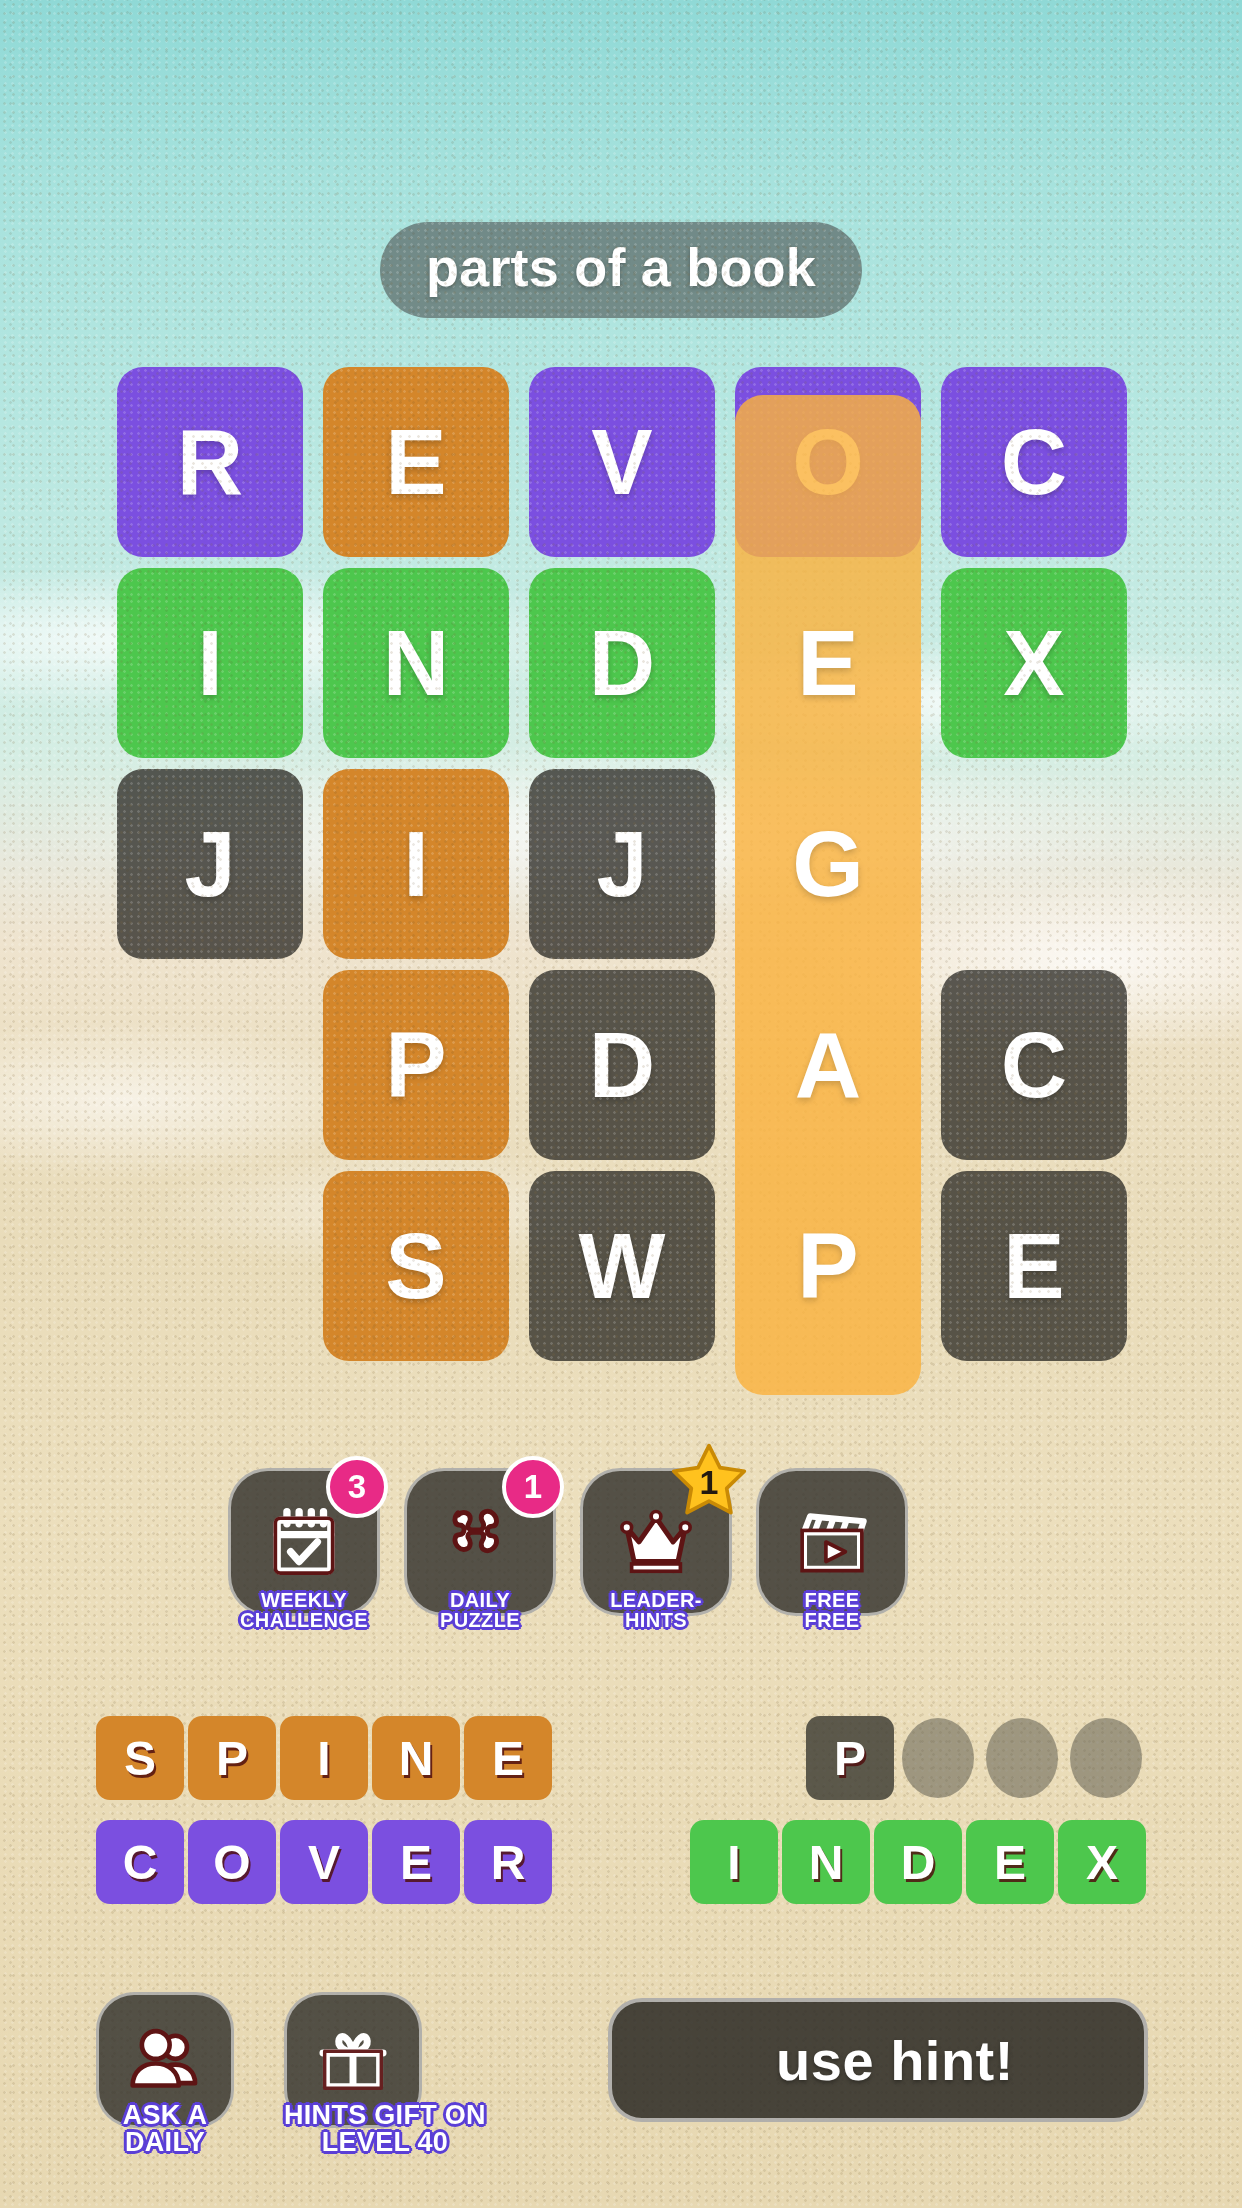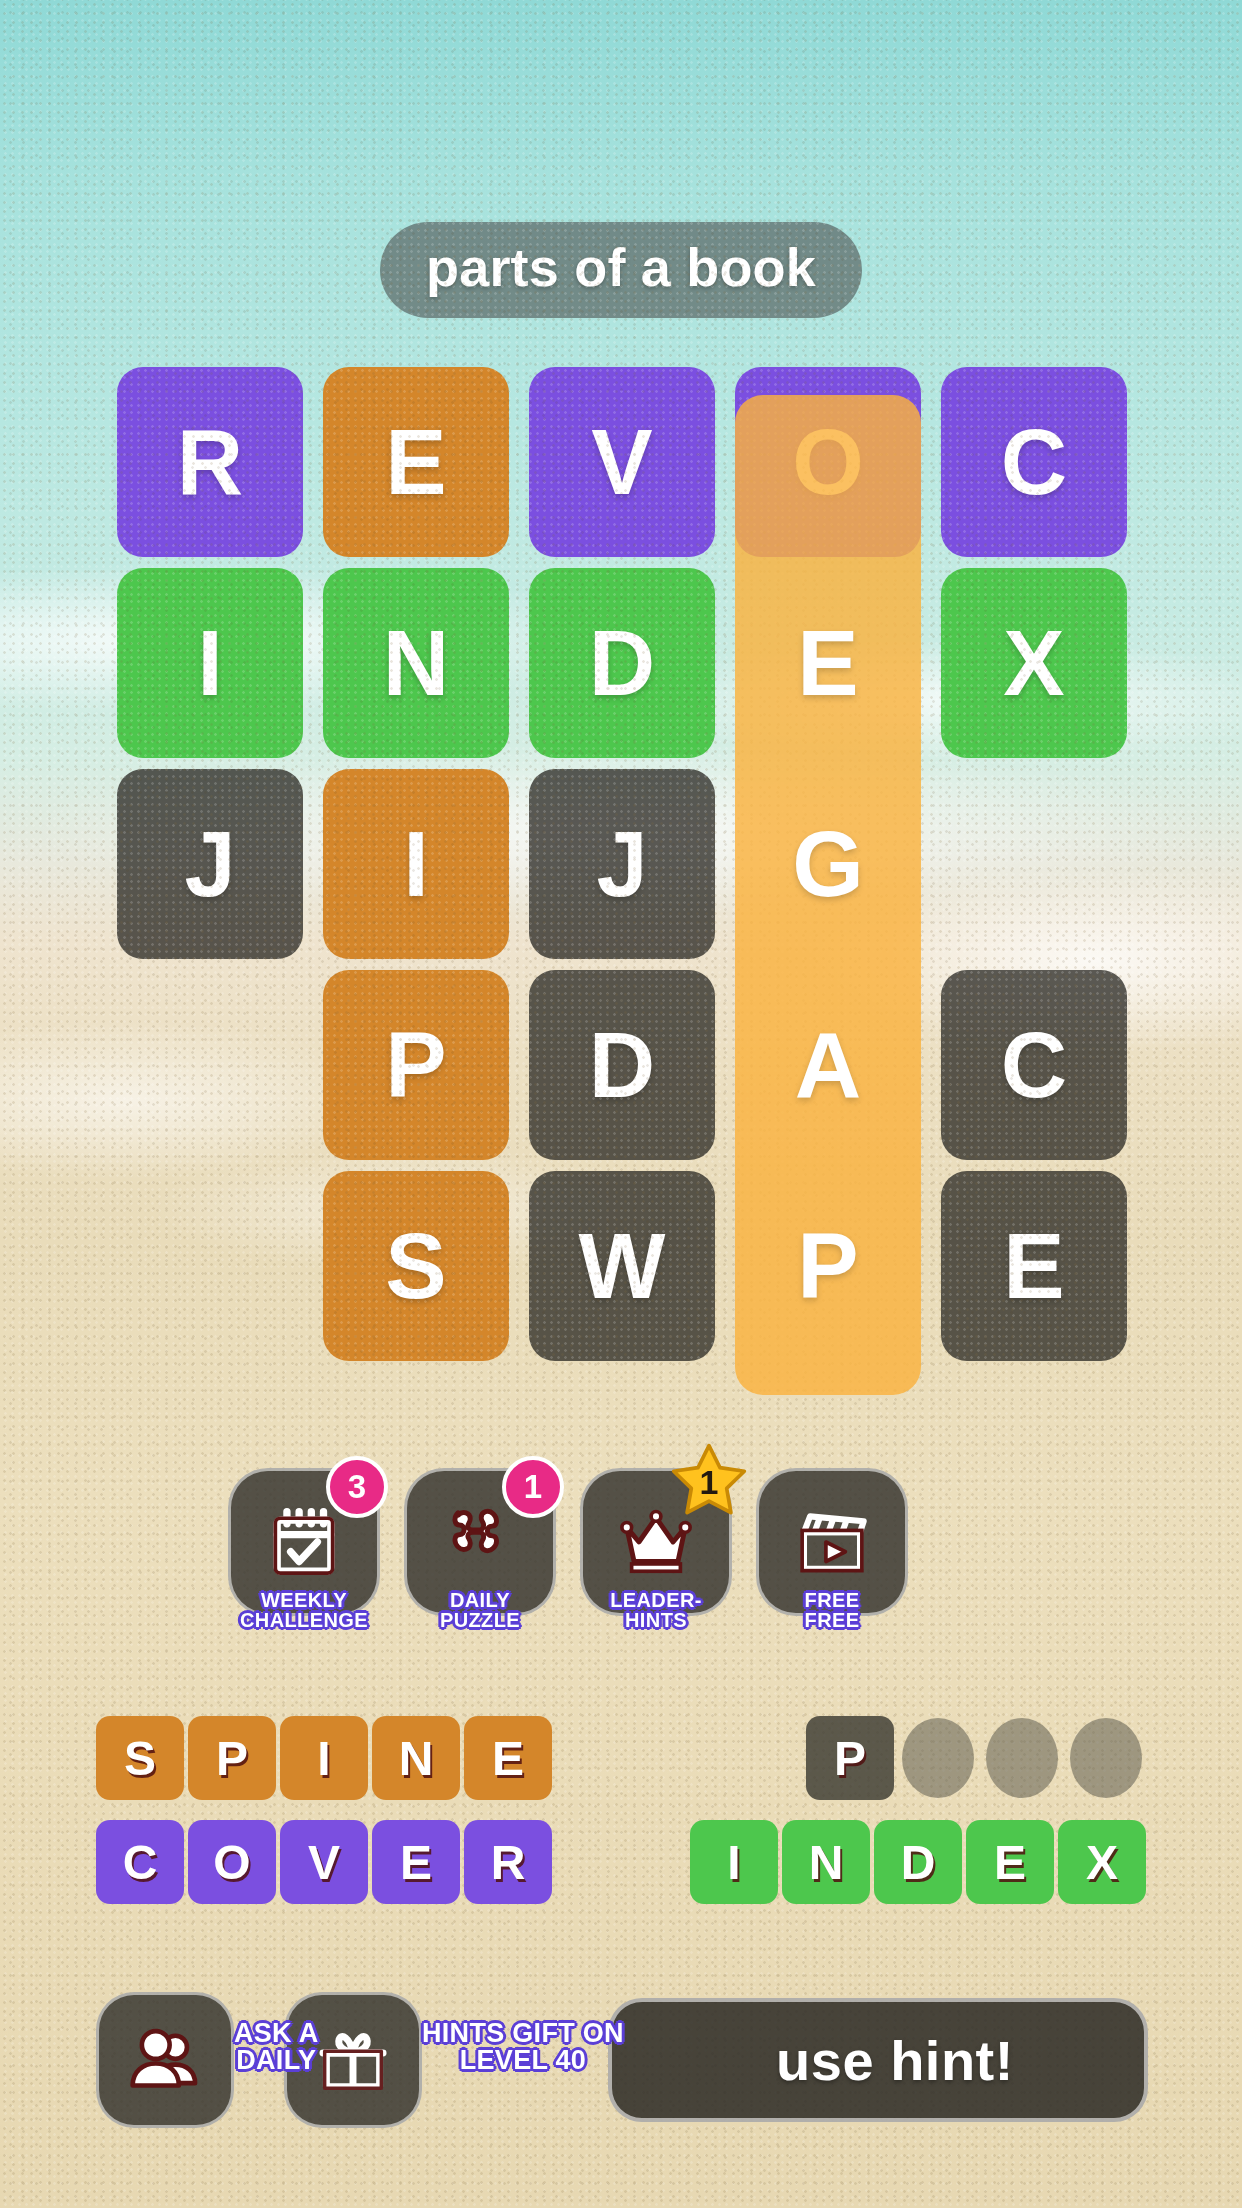--- a/index.html
+++ b/index.html
@@ -249,21 +249,21 @@
   
   #bottom-row {
     position: absolute;
     left: 0; top: 1986px;
     width: 1242px;
     height: 180px;
     z-index: 6;
   }
   .bottom-icon {
     position: absolute;
-    display: flex; flex-direction: row; align-items: center;
+    display: flex; flex-direction: column; 
   }
   .bottom-tile {
     width: 138px; height: 136px;
     border-radius: 38px;
     background: rgba(50,49,44,.82);
     border: 3px solid rgba(255,255,255,.55);
     display: flex; align-items: center; justify-content: center;
   }
   .bottom-tile svg { width: 74px; height: 74px; display: block; }
   .bottom-label {

